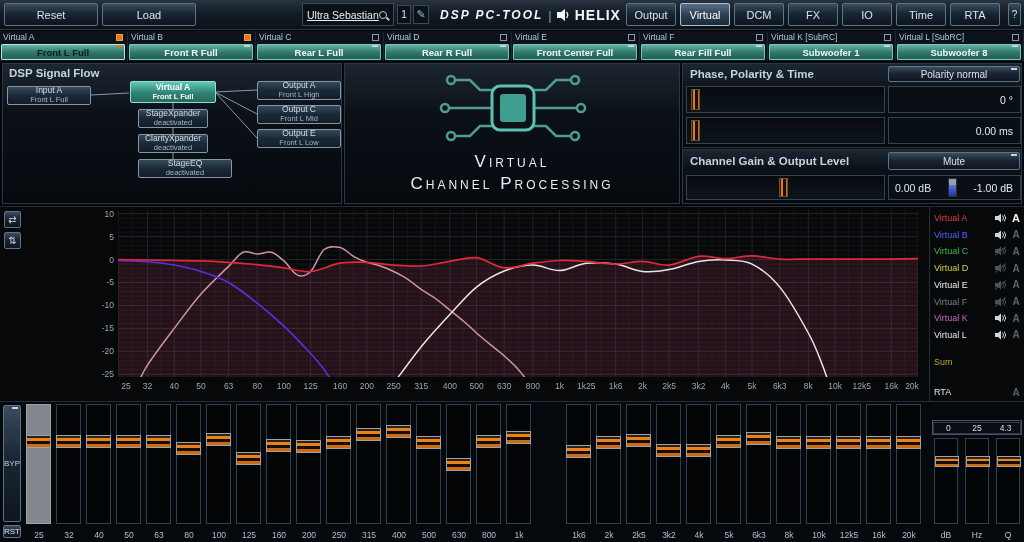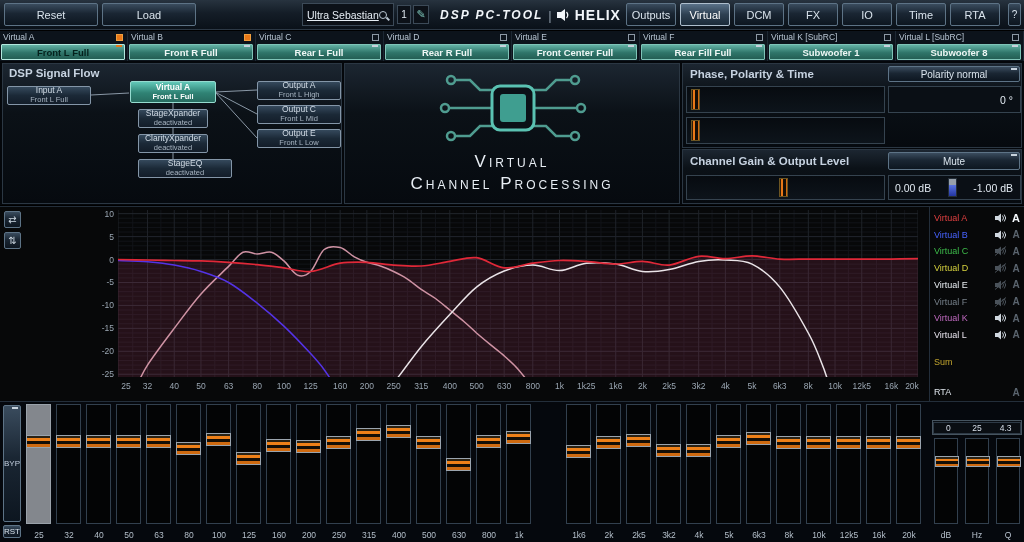--- a/index.html
+++ b/index.html
@@ -162,21 +162,21 @@
   <div id="logo">
     <span class="dsp">DSP PC-TOOL</span>
     <span class="sep">|</span>
     <svg width="13" height="12" viewBox="0 0 13 12">
       <polygon points="0,3 4,3 8,0 8,12 4,9 0,9" fill="#f2f6fa"></polygon>
       <path d="M9.5,3 q2.5,3 0,6" stroke="#f2f6fa" stroke-width="1.3" fill="none"></path>
     </svg>
     <span class="helix">HELIX</span>
   </div>
   <div id="nav">
-      <div class="topbtn navbtn">Outputs</div>
+      <div class="topbtn navbtn">Output</div>
       <div class="topbtn navbtn active">Virtual</div>
       <div class="topbtn navbtn">DCM</div>
       <div class="topbtn navbtn">FX</div>
       <div class="topbtn navbtn">IO</div>
       <div class="topbtn navbtn">Time</div>
       <div class="topbtn navbtn">RTA</div>
     </div>
   <div id="help-btn" class="topbtn">?</div>
 </div>
 
@@ -342,20 +342,21 @@
         <span>Polarity normal</span>
         <span class="mini-tick"></span>
       </div>
       <div class="sltrack" style="left:3px;top:22px;width:199px;height:27px">
         <div class="slhandle" style="left:4px"></div>
       </div>
       <div class="valbox" style="left:205px;top:22px;width:133px;height:27px">0 °</div>
       <div class="sltrack" style="left:3px;top:53px;width:199px;height:27px">
         <div class="slhandle" style="left:4px"></div>
       </div>
+      <div class="valbox" style="left:205px;top:53px;width:133px;height:27px">0.00 ms</div>
     </div>
     <div id="gainpanel" class="panel">
       <div class="ptitle" style="position:absolute;left:7px;top:5px">Channel Gain &amp; Output Level</div>
       <div class="topbtn panelbtn" style="left:205px;top:2px;width:132px;height:18px">
         <span>Mute</span>
         <span class="mini-tick"></span>
       </div>
       <div class="sltrack" style="left:3px;top:25px;width:199px;height:25px">
         <div class="slhandle" style="left:92px"></div>
       </div>

